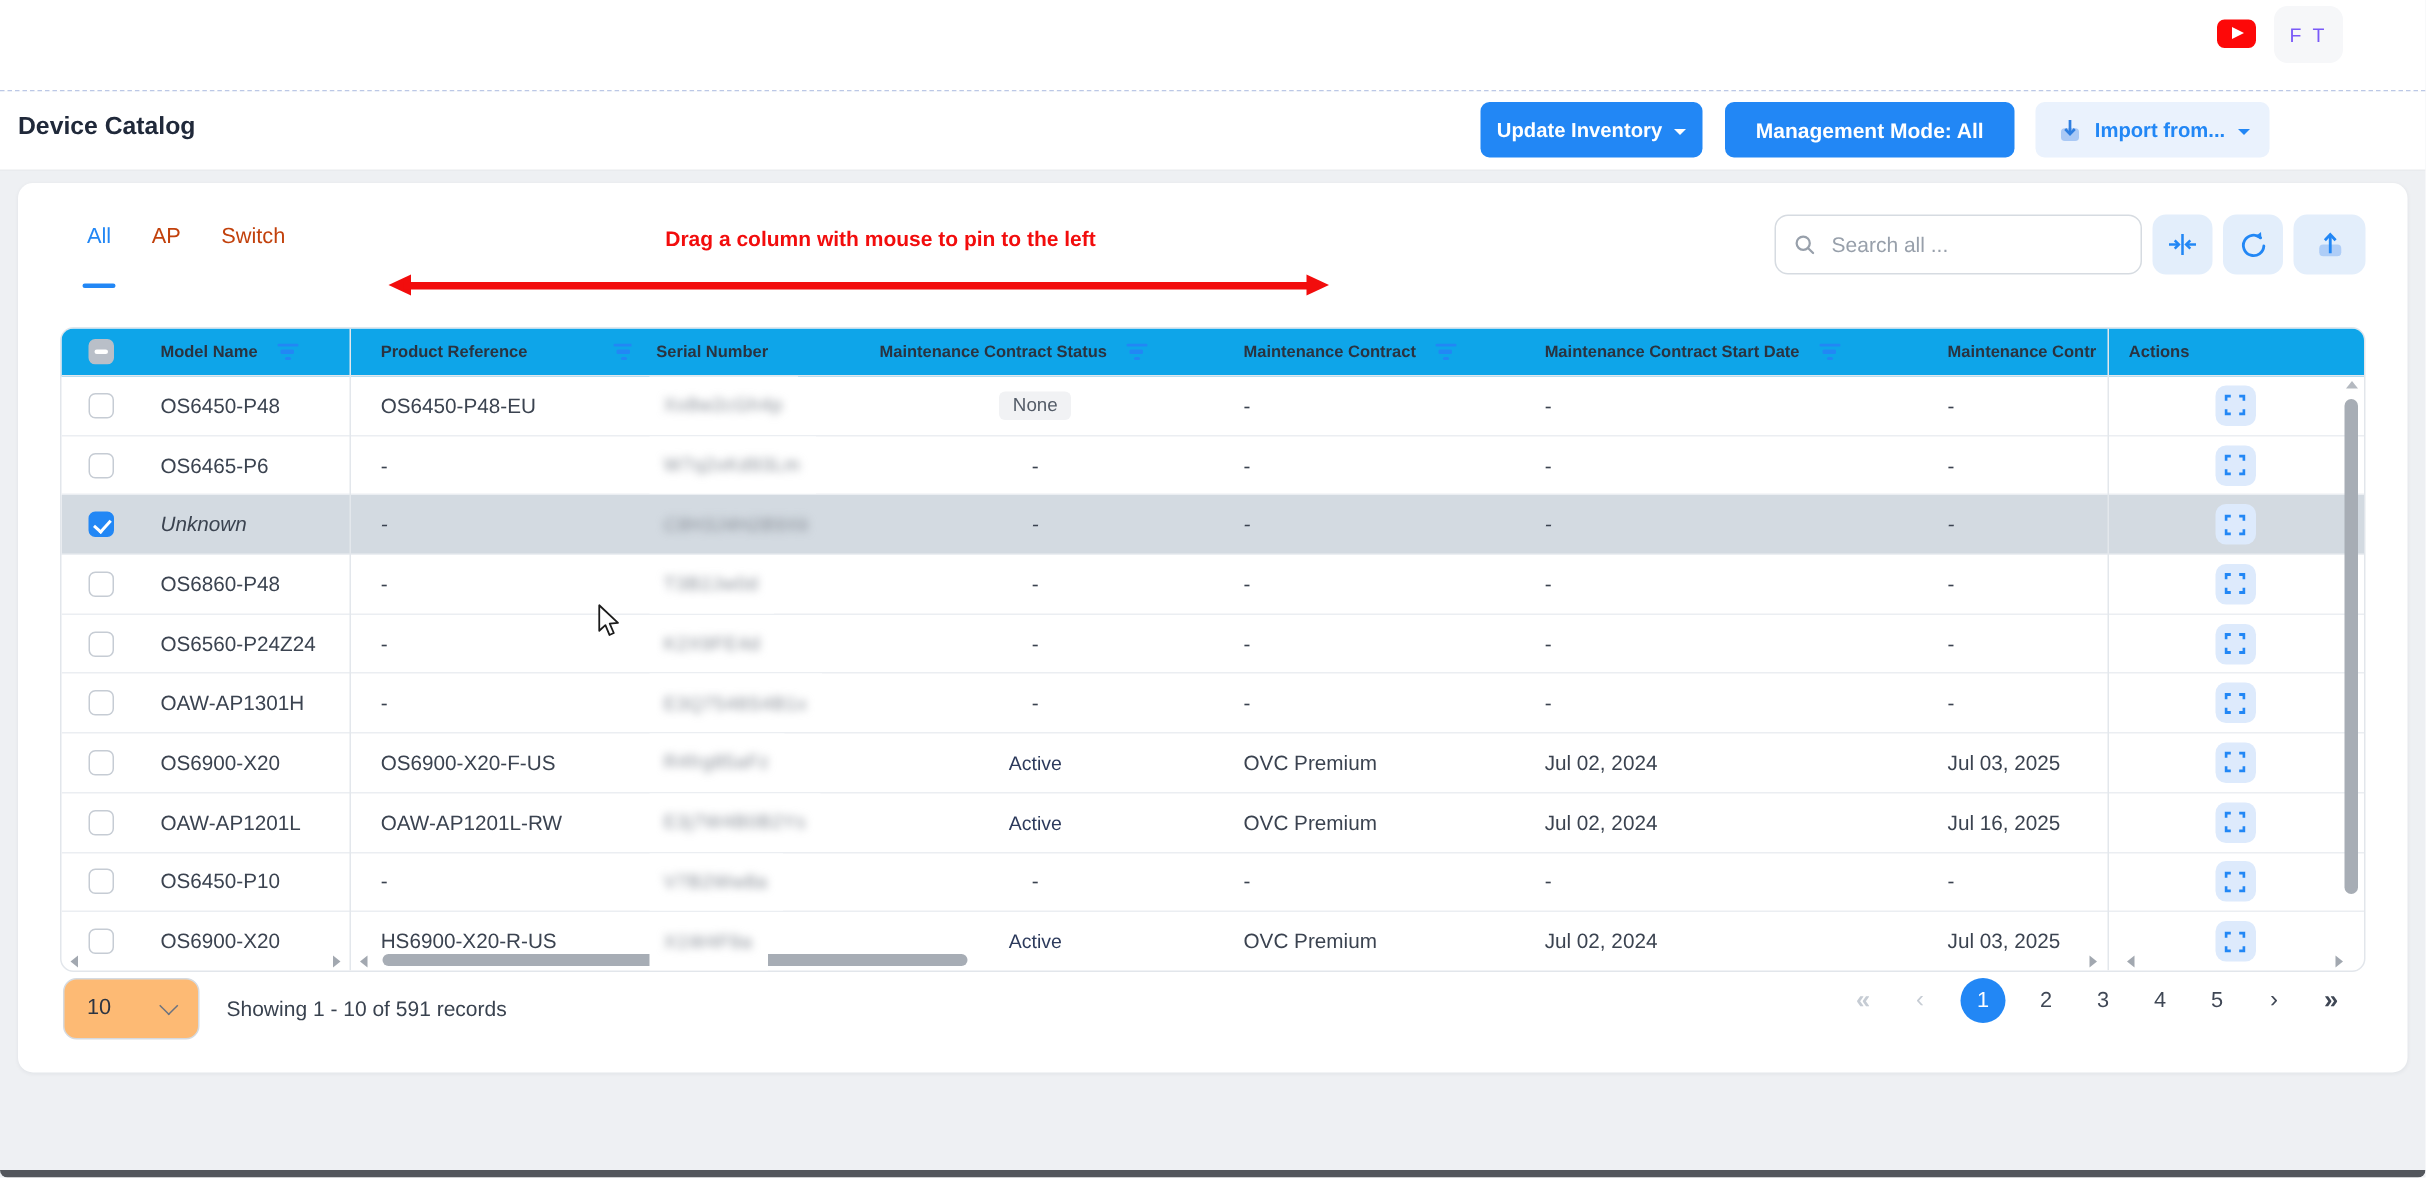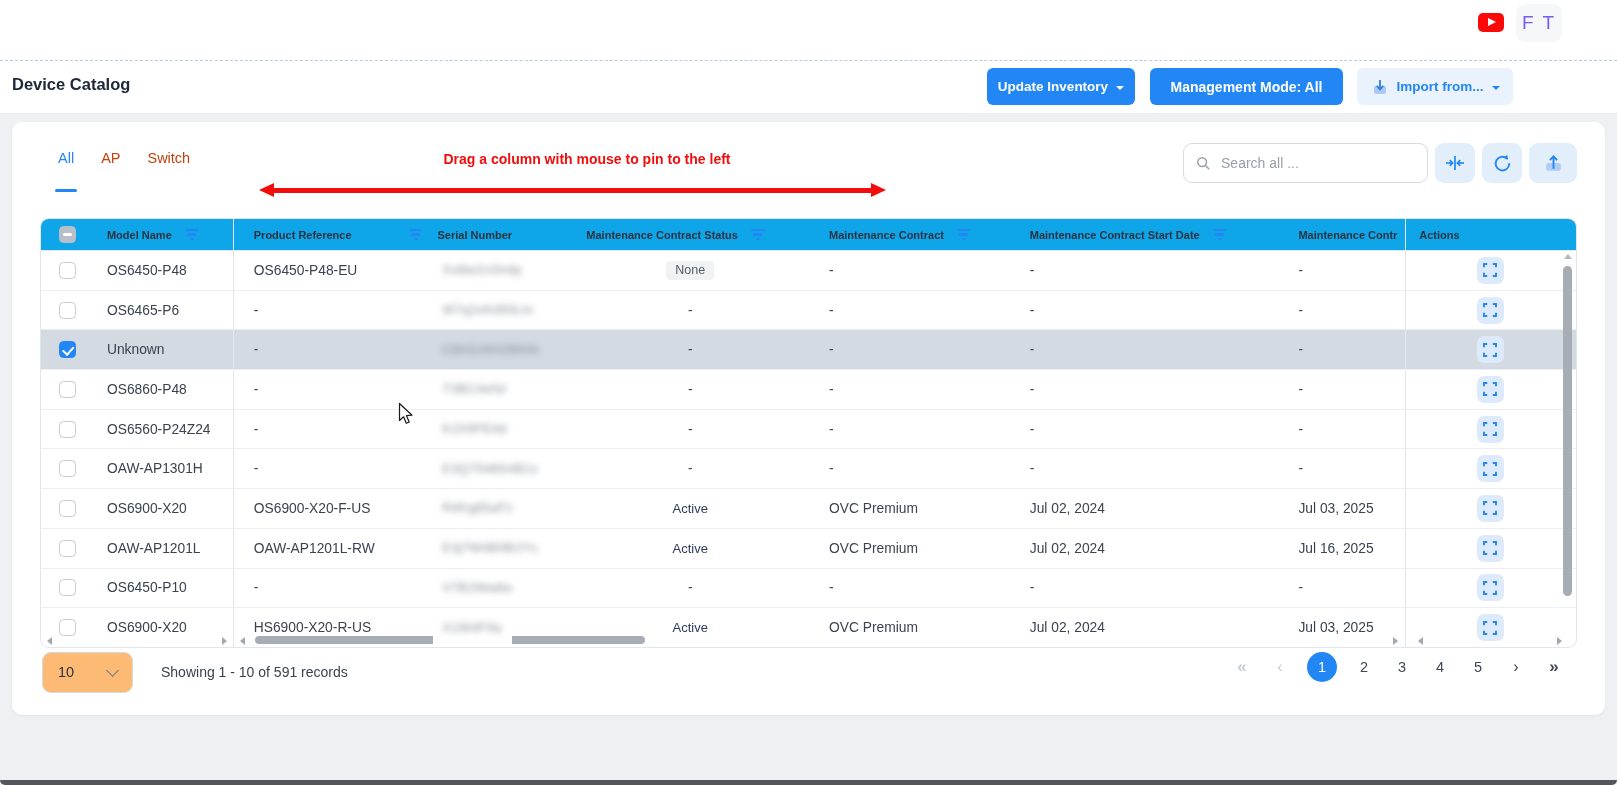--- a/index.html
+++ b/index.html
@@ -9,21 +9,21 @@
     font-family:"Liberation Sans","DejaVu Sans",sans-serif;
     color:#2b3442;
   }
   
   .topbar{position:absolute;left:0;top:0;width:1617px;height:60px;background:#fff;
     border-bottom:1px dashed #bcc8e6;}
   .yt-icon{position:absolute;left:1478px;top:13px;width:26px;height:19px;background:#fd0808;border-radius:5px;}
   .yt-icon::after{content:"";position:absolute;left:10px;top:5px;width:0;height:0;
     border-left:8px solid #fff;border-top:4.5px solid transparent;border-bottom:4.5px solid transparent;}
   .user-badge{position:absolute;left:1516px;top:4px;width:46px;height:38px;background:#f6f7f9;border-radius:9px;
-    display:flex;align-items:center;justify-content:center;color:#7a5af8;font-size:19px;letter-spacing:2px;}
+    display:flex;align-items:center;justify-content:center;color:#7a5af8;font-size:13px;letter-spacing:2px;}
   
   .headerbar{position:absolute;left:0;top:61px;width:1617px;height:52px;background:#fff;border-bottom:1px solid #e9ebee;}
   .page-title{position:absolute;left:12px;top:14px;font-size:16.5px;font-weight:700;color:#20293a;margin:0;}
   .btn{border:none;cursor:pointer;border-radius:6px;font-family:inherit;display:inline-flex;align-items:center;justify-content:center;gap:8px;height:37px;}
   .btn-blue{background:#2287f5;color:#fff;font-size:13.5px;font-weight:600;}
   .btn-upd{position:absolute;left:987px;top:7px;width:148px;}
   .btn-mm{position:absolute;left:1150px;top:7px;width:193px;font-weight:700;font-size:14px;}
   .btn-import{position:absolute;left:1357px;top:7px;width:156px;background:#eaf2fd;color:#2287f5;font-size:13.5px;font-weight:600;}
   .caret{width:0;height:0;border-left:4px solid transparent;border-right:4px solid transparent;border-top:4.5px solid #fff;margin-top:2px;}
   .caret.blue{border-top-color:#2287f5;}
@@ -54,21 +54,21 @@
   .icon-btn{position:absolute;top:21px;width:40px;height:40px;border:none;border-radius:9px;background:#e3eefb;cursor:pointer;
     display:flex;align-items:center;justify-content:center;}
   .ib-pin{left:1423px;} .ib-refresh{left:1470px;} .ib-export{left:1517px;width:48px;}
   
   .tbl{position:absolute;left:28px;top:96px;width:1537px;height:430px;border:1px solid #e2e6eb;border-radius:9px;
     box-sizing:border-box;overflow:hidden;background:#fff;}
   .thead{display:flex;height:31px;align-items:center;background:#0ea5e9;border-bottom:1px solid #e5e8ec;
     font-size:11px;font-weight:700;color:#2a3340;}
   .th{display:flex;align-items:center;box-sizing:border-box;padding-left:15px;white-space:nowrap;overflow:hidden;}
   .tr{display:flex;height:38.7px;align-items:center;border-bottom:1px solid #ebeef2;font-size:13.8px;color:#3b4350;position:relative;}
-  .tr.selected{background:#d3dae1;}
+  .tr.selected{background:#d3dae1;font-style:italic;}
   .td{box-sizing:border-box;padding-left:15px;white-space:nowrap;overflow:hidden;position:relative;height:100%;display:flex;align-items:center;}
   .c0{width:52px;padding-left:18px;}
   .c1{width:140px;padding-left:14px;}
   .c2{width:188px;padding-left:21px;}
   .c3{width:150px;padding-left:17px;gap:46px;}
   .c4{width:240px;}
   .c5{width:200px;padding-left:19px;}
   .c6{width:275px;padding-left:20px;}
   .c7{width:120px;padding-left:14px;}
   .c8{width:172px;}
@@ -105,21 +105,21 @@
   .hseg{position:absolute;top:0;height:12px;}
   .hs1{left:0;width:192px;} .hs2{left:192px;width:1172px;} .hs3{left:1365px;right:0;}
   .h-left{position:absolute;top:2px;width:0;height:0;border-top:4px solid transparent;border-bottom:4px solid transparent;border-right:5px solid #a2a8b0;cursor:pointer;}
   .h-right{position:absolute;top:2px;width:0;height:0;border-top:4px solid transparent;border-bottom:4px solid transparent;border-left:5px solid #a2a8b0;cursor:pointer;}
   .h-thumb{position:absolute;left:22px;top:1px;width:390px;height:8px;background:#a7adb5;border-radius:4px;cursor:pointer;}
   
   .tfoot{position:absolute;left:28px;right:28px;top:528px;height:44px;display:flex;align-items:center;}
   .page-size{width:91px;height:41px;border:1px solid #d5dae0;border-radius:9px;display:flex;align-items:center;justify-content:space-between;
     padding:0 15px;box-sizing:border-box;font-size:14.5px;color:#2b3442;cursor:pointer;background:#fdba74;margin-left:2px;}
   .chev{width:8px;height:8px;border-right:1.7px solid #6a7280;border-bottom:1.7px solid #6a7280;transform:rotate(45deg);margin-top:-4px;}
-  .showing{margin-left:28px;font-size:14px;color:#39424f;}
+  .showing{margin-left:18px;font-size:14px;color:#39424f;}
   .pagination{position:absolute;right:12px;top:2px;display:flex;align-items:center;gap:16px;}
   .pg{min-width:22px;text-align:center;font-size:14.5px;color:#3f4755;cursor:pointer;}
   .pg.dis{color:#c6ccd4;}
   .pg.arrow{font-size:16px;}
   .pg.dbl{font-size:17px;font-weight:700;}
   .pg.active{width:30px;height:30px;min-width:30px;border-radius:50%;background:#2287f5;color:#fff;display:flex;align-items:center;justify-content:center;}
   
   .cursor{position:absolute;left:398px;top:402px;z-index:9;}
   .bottom-strip{position:absolute;left:0;bottom:0;width:1617px;height:5px;background:#53565c;border-radius:0 0 10px 10px;}
 </style>

